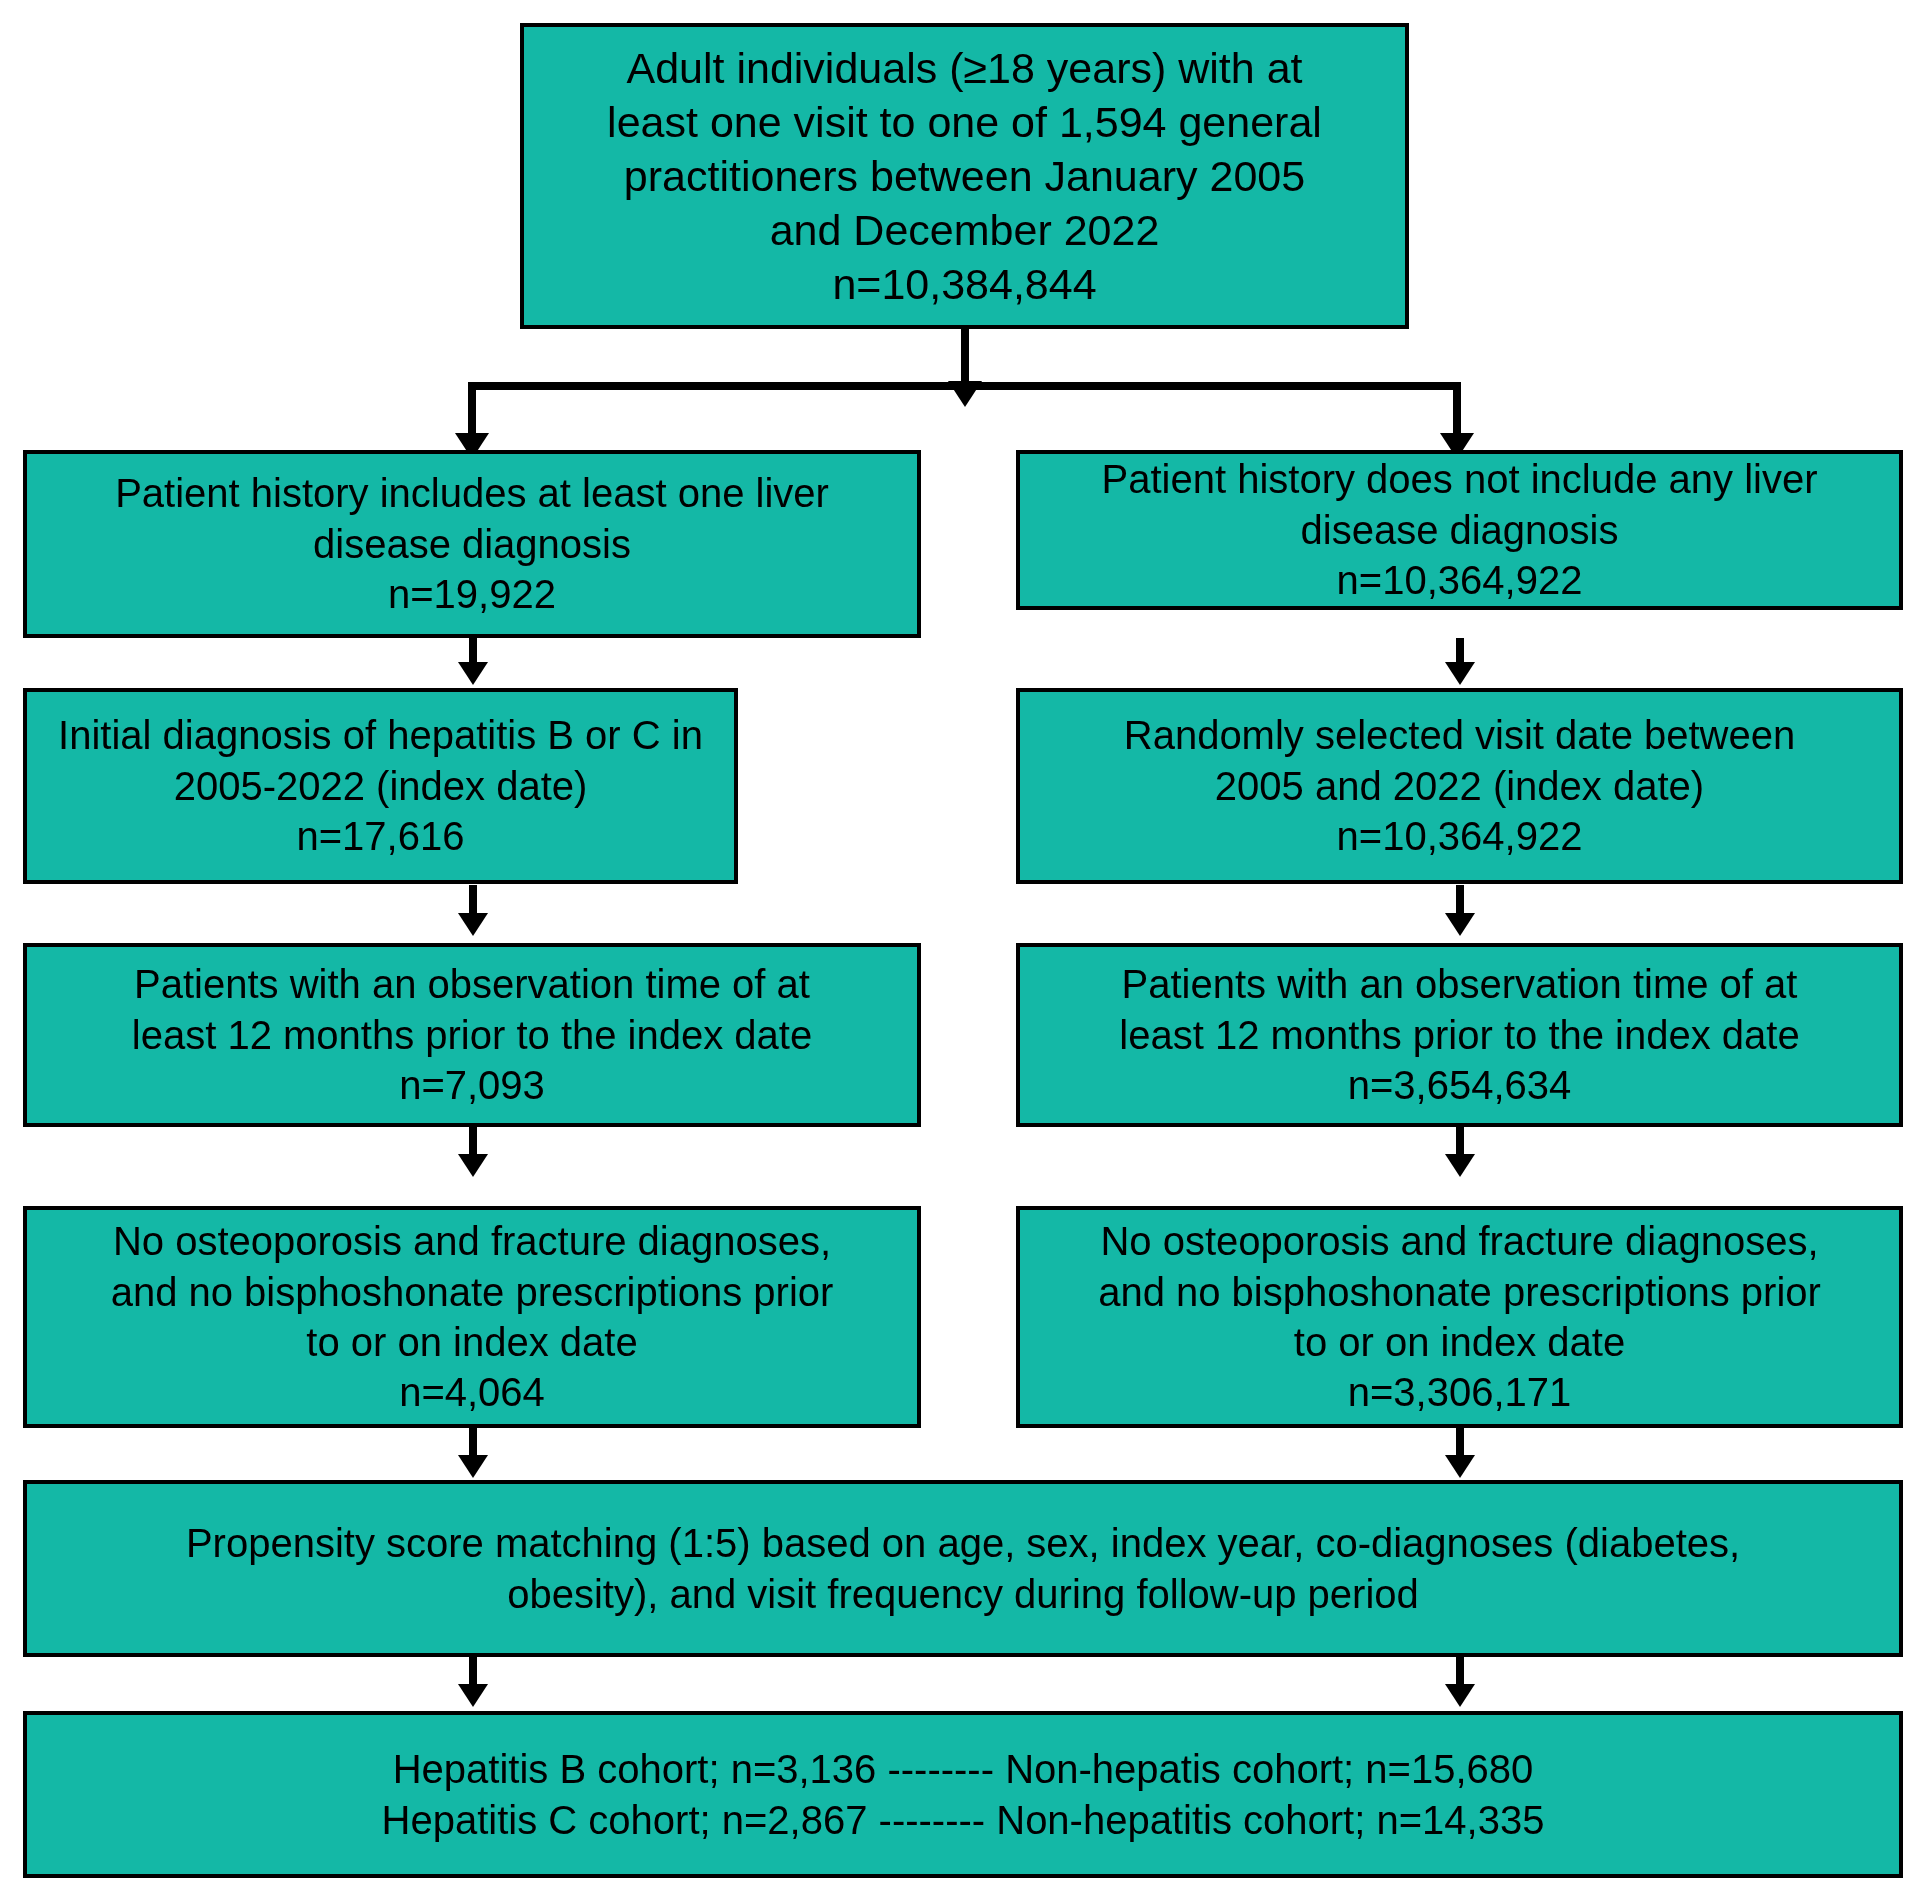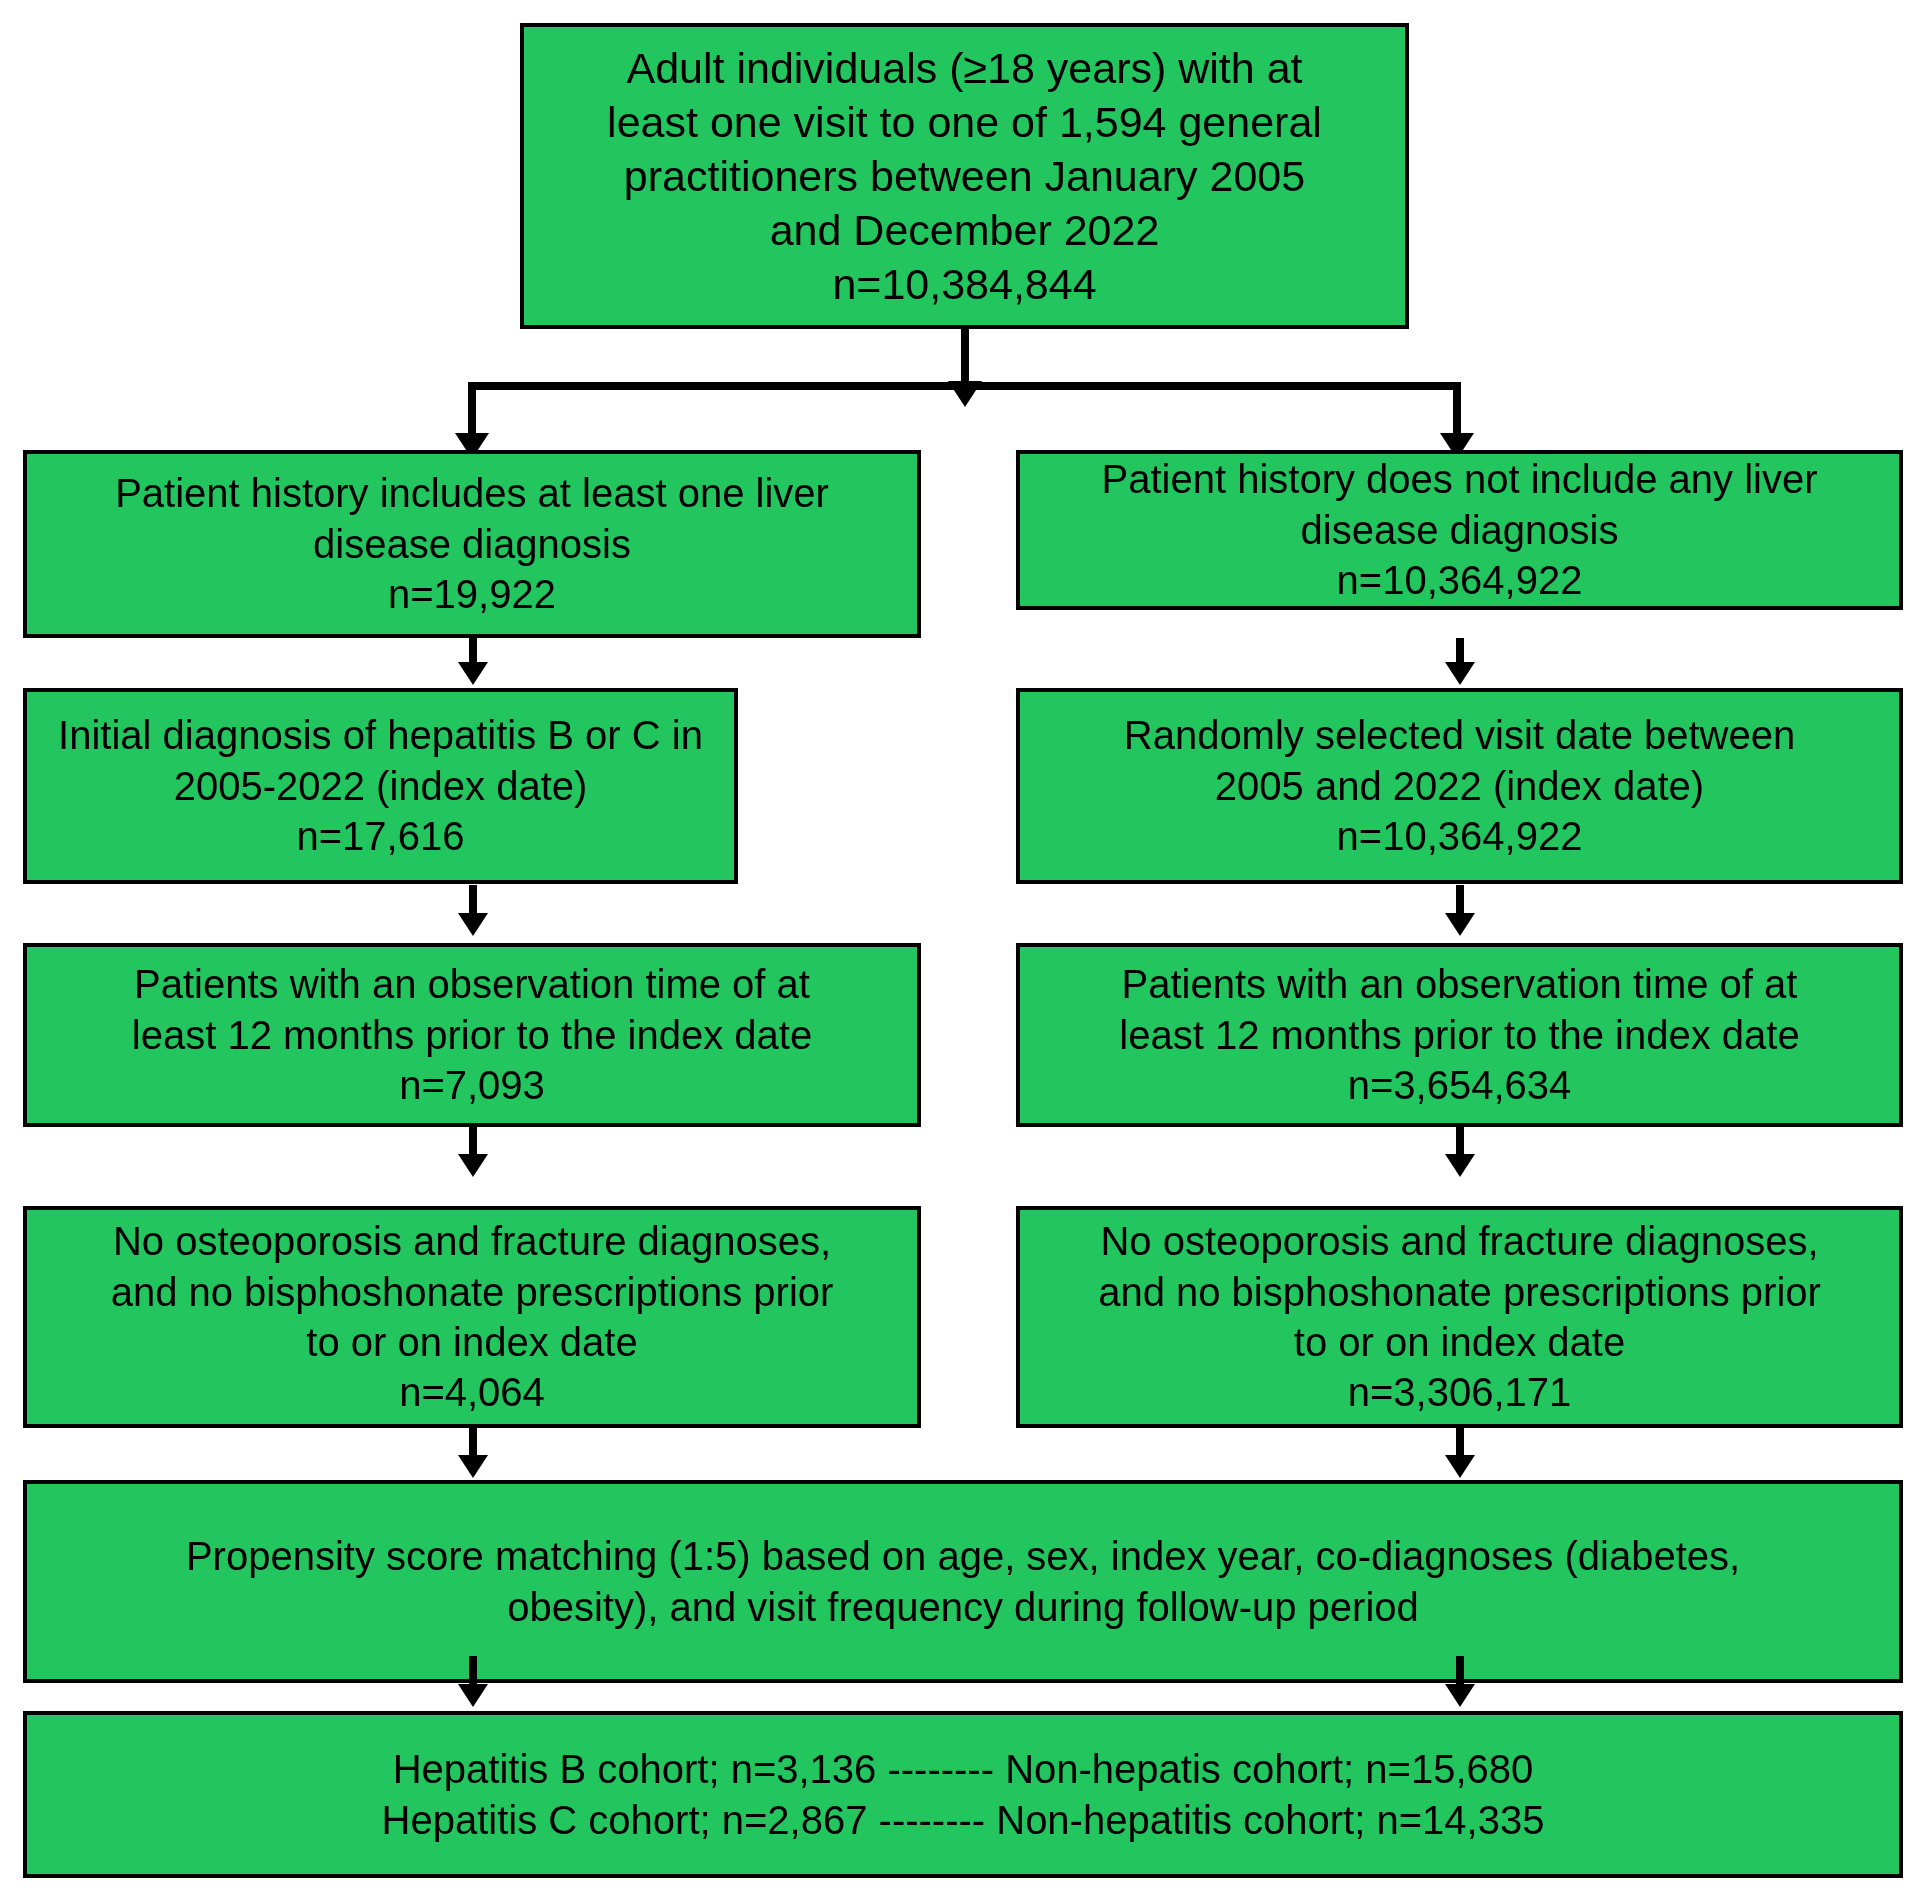--- a/index.html
+++ b/index.html
@@ -16,21 +16,21 @@
     width: 1926px;
     height: 1902px;
     background: #ffffff;
     overflow: hidden;
   }
 
   .node {
     position: absolute;
     box-sizing: border-box;
     border: 4px solid #000000;
-    background: #22c55e;
+    background: #14b8a6;
     display: flex;
     flex-direction: column;
     align-items: center;
     justify-content: center;
     text-align: center;
     line-height: 1.26;
     font-size: 40px;
     padding: 3.5px 8px;
   }
   .node .line { display: block; white-space: nowrap; }
@@ -151,21 +151,21 @@
     <span class="line">to or on index date</span>
     <span class="line">n=3,306,171</span>
   </div>
 
   <div class="vline" style="left:469px; top:1428px; width:8px; height:29px;"></div>
   <div class="arrowhead slim" style="left:458px; top:1455px;"></div>
 
   <div class="vline" style="left:1456px; top:1428px; width:8px; height:29px;"></div>
   <div class="arrowhead slim" style="left:1445px; top:1455px;"></div>
 
-  <div class="node" style="left:23px; top:1480px; width:1880px; height:203px;">
+  <div class="node" style="left:23px; top:1480px; width:1880px; height:177px;">
     <span class="line">Propensity score matching (1:5) based on age, sex, index year, co-diagnoses (diabetes,</span>
     <span class="line">obesity), and visit frequency during follow-up period</span>
   </div>
 
   <div class="vline" style="left:469px; top:1656px; width:8px; height:29px;"></div>
   <div class="arrowhead slim" style="left:458px; top:1684px;"></div>
 
   <div class="vline" style="left:1456px; top:1656px; width:8px; height:29px;"></div>
   <div class="arrowhead slim" style="left:1445px; top:1684px;"></div>
 

